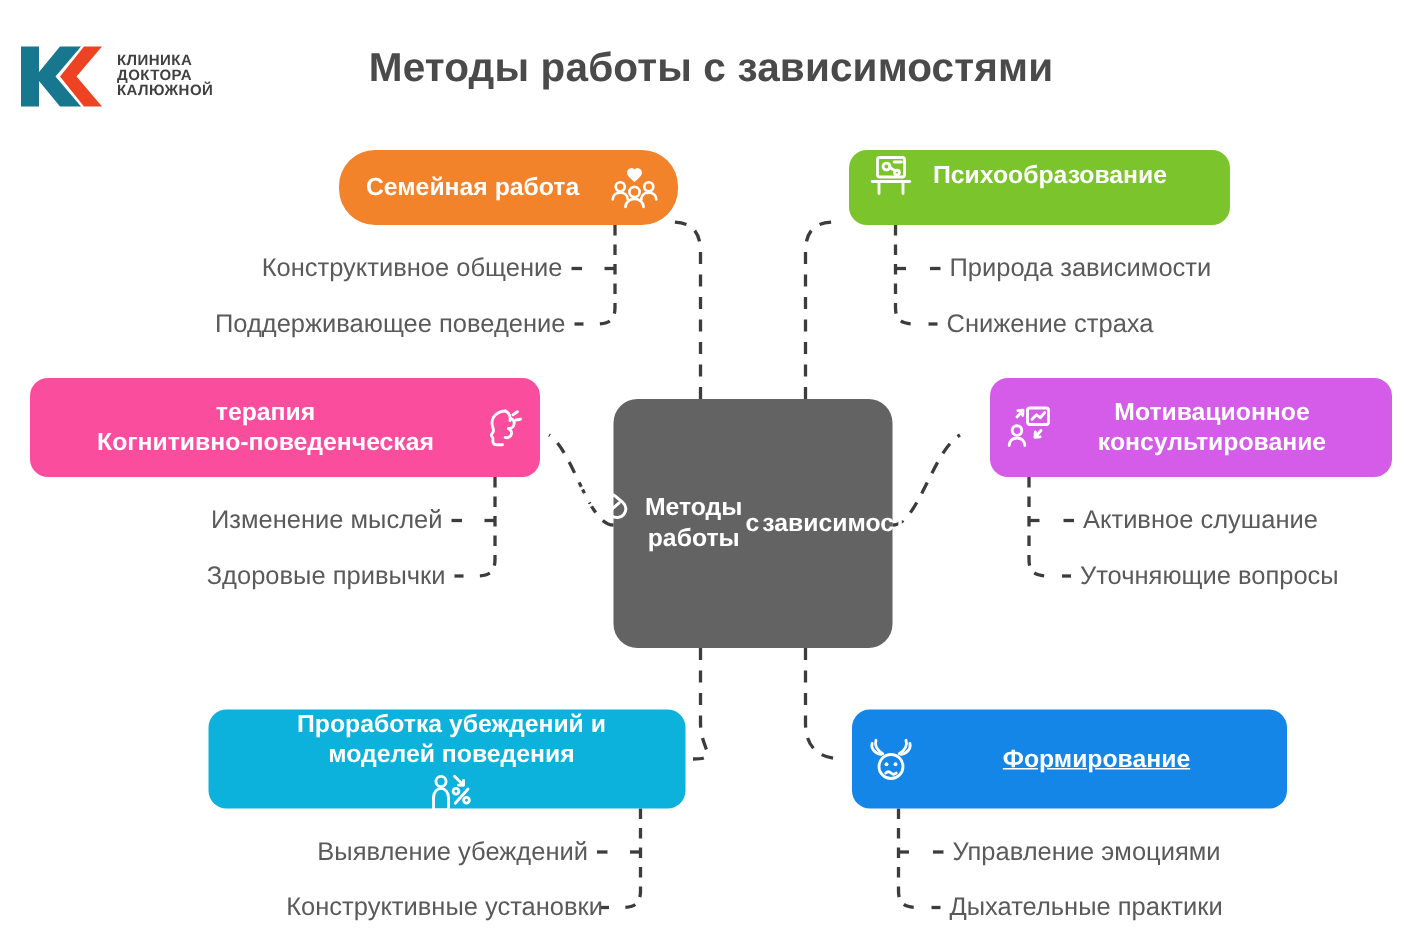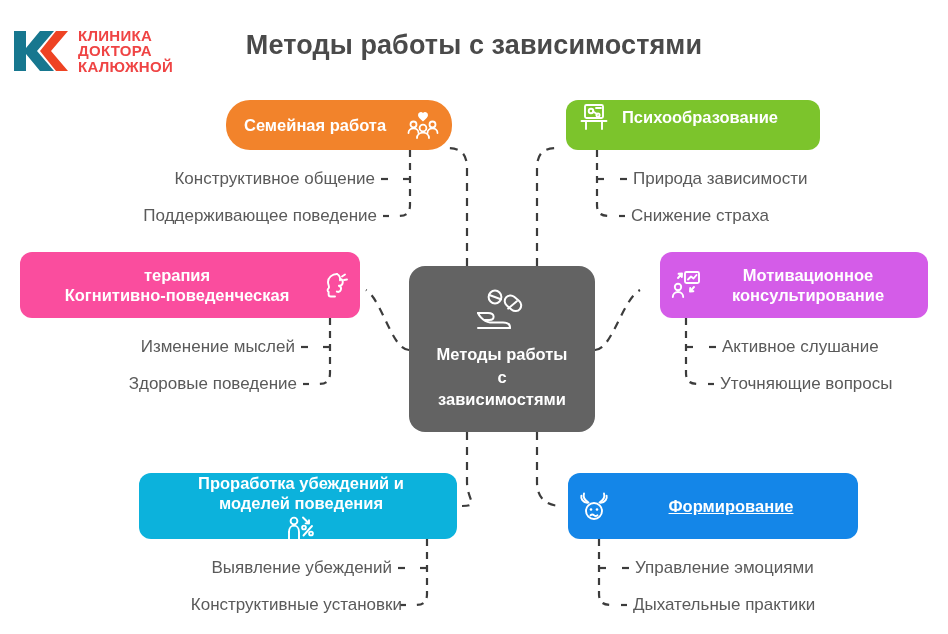--- a/index.html
+++ b/index.html
@@ -14,21 +14,21 @@
   #stage{position:relative;width:948px;height:634px;}
 
   
   #wires{position:absolute;left:0;top:0;width:948px;height:634px;z-index:1;}
 
   
   .logo{position:absolute;left:12px;top:28px;display:flex;align-items:center;gap:8px;z-index:3;}
   .logo-mark{width:58px;height:46px;flex:none;}
   .logo-words{display:flex;flex-direction:column;line-height:1.02;}
   .logo-words span{
-    font-size:15px;font-weight:bold;color:#ef4444;letter-spacing:.3px;
+    font-size:10px;font-weight:bold;color:#404040;letter-spacing:.3px;
   }
 
   
   .title{
     position:absolute;left:0;top:30px;width:948px;text-align:center;
     font-size:27px;font-weight:bold;color:#4a4a4a;letter-spacing:.1px;
     z-index:3;
   }
 
   
@@ -68,21 +68,21 @@
   #n-beliefs .ntext{text-align:center;flex:1;}
 
   
   #n-stress{left:568px;top:473px;width:290px;height:66px;background:#1486E8;
             padding:0 16px 0 10px;gap:8px;text-decoration:underline;}
   #n-stress .ntext{text-align:center;flex:1;}
 
   
   #n-center{
     left:409px;top:266px;width:186px;height:166px;background:#636363;
-    border-radius:16px;flex-direction:column;justify-content:center;align-items:center;
+    border-radius:16px;flex-direction:row;justify-content:center;align-items:center;
     gap:2px;padding:10px 8px;
   }
   #n-center .ntext{font-size:16.5px;text-align:center;line-height:1.25;}
 
   
   .sub{
     position:absolute;z-index:2;font-size:17px;color:#5a5a5a;white-space:nowrap;
     line-height:1;
   }
   .sub.r{text-align:right;}
@@ -276,21 +276,21 @@
     <div class="ntext">зависимостями</div>
   </div>
 
   <div class="sub r" style="left:60px;top:170px;width:315px;">Конструктивное общение</div>
   <div class="sub r" style="left:60px;top:207px;width:317px;">Поддерживающее поведение</div>
 
   <div class="sub l" style="left:633px;top:170px;width:300px;">Природа зависимости</div>
   <div class="sub l" style="left:631px;top:207px;width:300px;">Снижение страха</div>
 
   <div class="sub r" style="left:10px;top:338px;width:285px;">Изменение мыслей</div>
-  <div class="sub r" style="left:10px;top:375px;width:287px;">Здоровые поведение</div>
+  <div class="sub r" style="left:10px;top:375px;width:287px;">Здоровые привычки</div>
 
   <div class="sub l" style="left:722px;top:338px;width:225px;">Активное слушание</div>
   <div class="sub l" style="left:720px;top:375px;width:227px;">Уточняющие вопросы</div>
 
   <div class="sub r" style="left:100px;top:559px;width:292px;">Выявление убеждений</div>
   <div class="sub r" style="left:108px;top:596px;width:294px;">Конструктивные установки</div>
 
   <div class="sub l" style="left:635px;top:559px;width:300px;">Управление эмоциями</div>
   <div class="sub l" style="left:633px;top:596px;width:300px;">Дыхательные практики</div>
 

